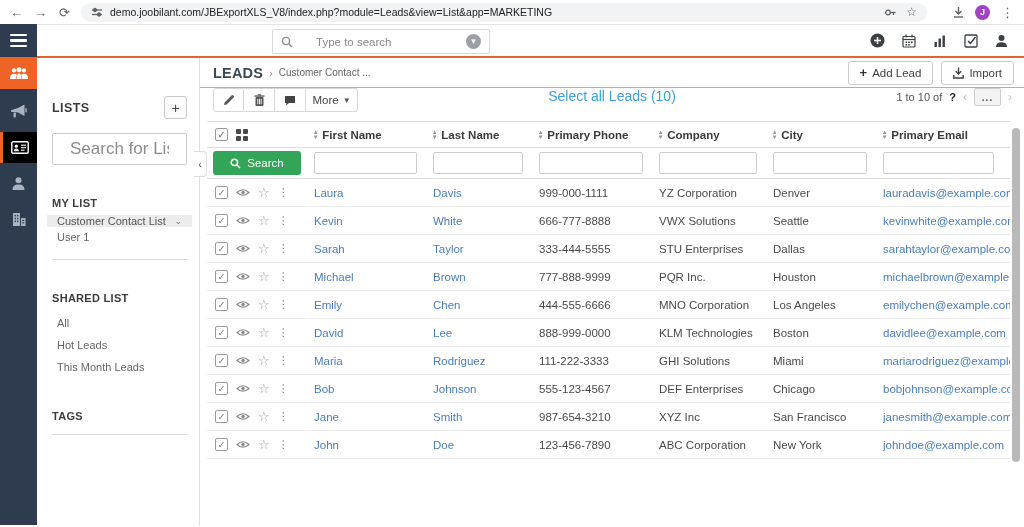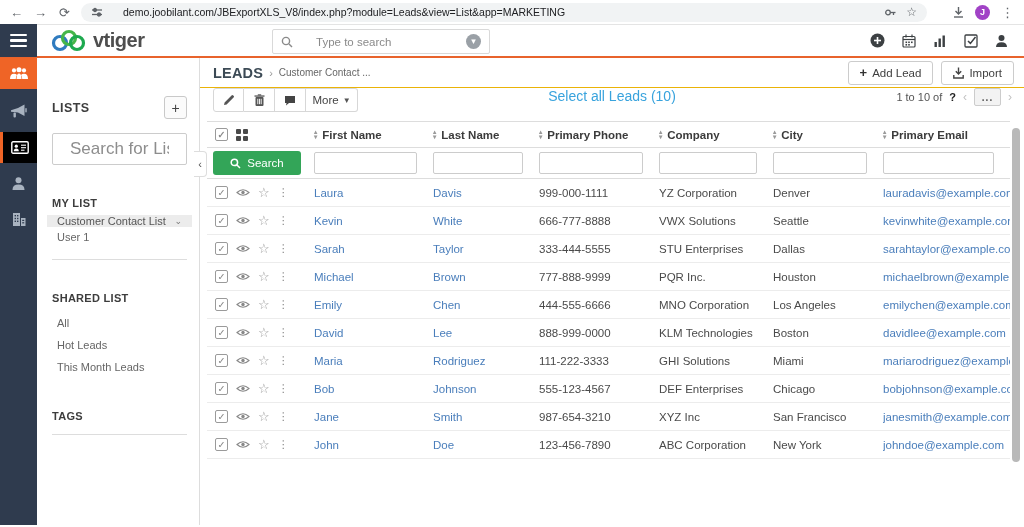--- a/index.html
+++ b/index.html
@@ -2,21 +2,21 @@
 <html><head>
 <meta charset="utf-8">
 <style>
   *{margin:0;padding:0;box-sizing:border-box}
   html,body{width:1024px;height:527px;overflow:hidden}
   body{font-family:"Liberation Sans",sans-serif;background:#fff;color:#444;font-size:12px}
 
   
   .browser-bar{height:25px;background:#fff;border-bottom:1px solid #e4e4e4;display:flex;align-items:center;padding:0 9px;gap:9px}
   .nav-ic{color:#5f6368;font-size:13px;line-height:1;width:15px;text-align:center}
-  .url-pill{width:846px;height:19px;background:#f1f3f4;border-radius:10px;display:flex;align-items:center;padding:0 10px;gap:20px}
+  .url-pill{width:846px;height:19px;background:#f1f3f4;border-radius:10px;display:flex;align-items:center;padding:0 10px;gap:7px}
   .url-text{font-size:10.5px;color:#202124;white-space:nowrap;overflow:hidden;flex:1}
   .pill-right{display:flex;align-items:center;gap:9px}
   .browser-right{margin-left:auto;display:flex;align-items:center;gap:10px}
   .avatar{width:15px;height:15px;border-radius:50%;background:#a142c6;color:#fff;font-size:9px;font-weight:bold;display:flex;align-items:center;justify-content:center}
   .star-g{color:#5f6368;font-size:12px;line-height:1}
 
   
   .app-header{height:33px;display:flex;align-items:center;border-bottom:2px solid #e8632c;background:#fff;position:relative}
   .hamburger{width:37px;height:33px;background:#2f3b4e;display:flex;flex-direction:column;align-items:center;justify-content:center;gap:3px;flex:0 0 auto}
   .hamburger i{display:block;width:17px;height:2.5px;background:#fff;border-radius:1px}
@@ -141,30 +141,20 @@
     <span class="nav-ic">⋮</span>
   </div>
 </div>
 
 <div class="app-header">
   <div class="hamburger">
       <i></i>
       <i></i>
       <i></i>
     </div>
-  <div class="logo">
-    <svg width="40" height="24" viewBox="0 0 40 24">
-      <g fill="none" stroke-width="3.2">
-        <circle cx="11" cy="14" r="6.5" stroke="#2f7bbf"></circle>
-        <circle cx="20" cy="9" r="6.5" stroke="#45b649"></circle>
-        <circle cx="28" cy="14" r="6.5" stroke="#1ea94f"></circle>
-      </g>
-    </svg>
-    <span class="logo-text">vtiger</span>
-  </div>
   <div class="hsearch">
     <span>
       <svg width="12" height="12" viewBox="0 0 12 12">
           <g stroke="#8a8a8a" stroke-width="1.4" fill="none">
             <circle cx="5" cy="5" r="3.6"></circle>
             <line x1="8" y1="8" x2="11" y2="11"></line>
           </g>
         </svg>
     </span>
     <span class="ph">Type to search</span>

